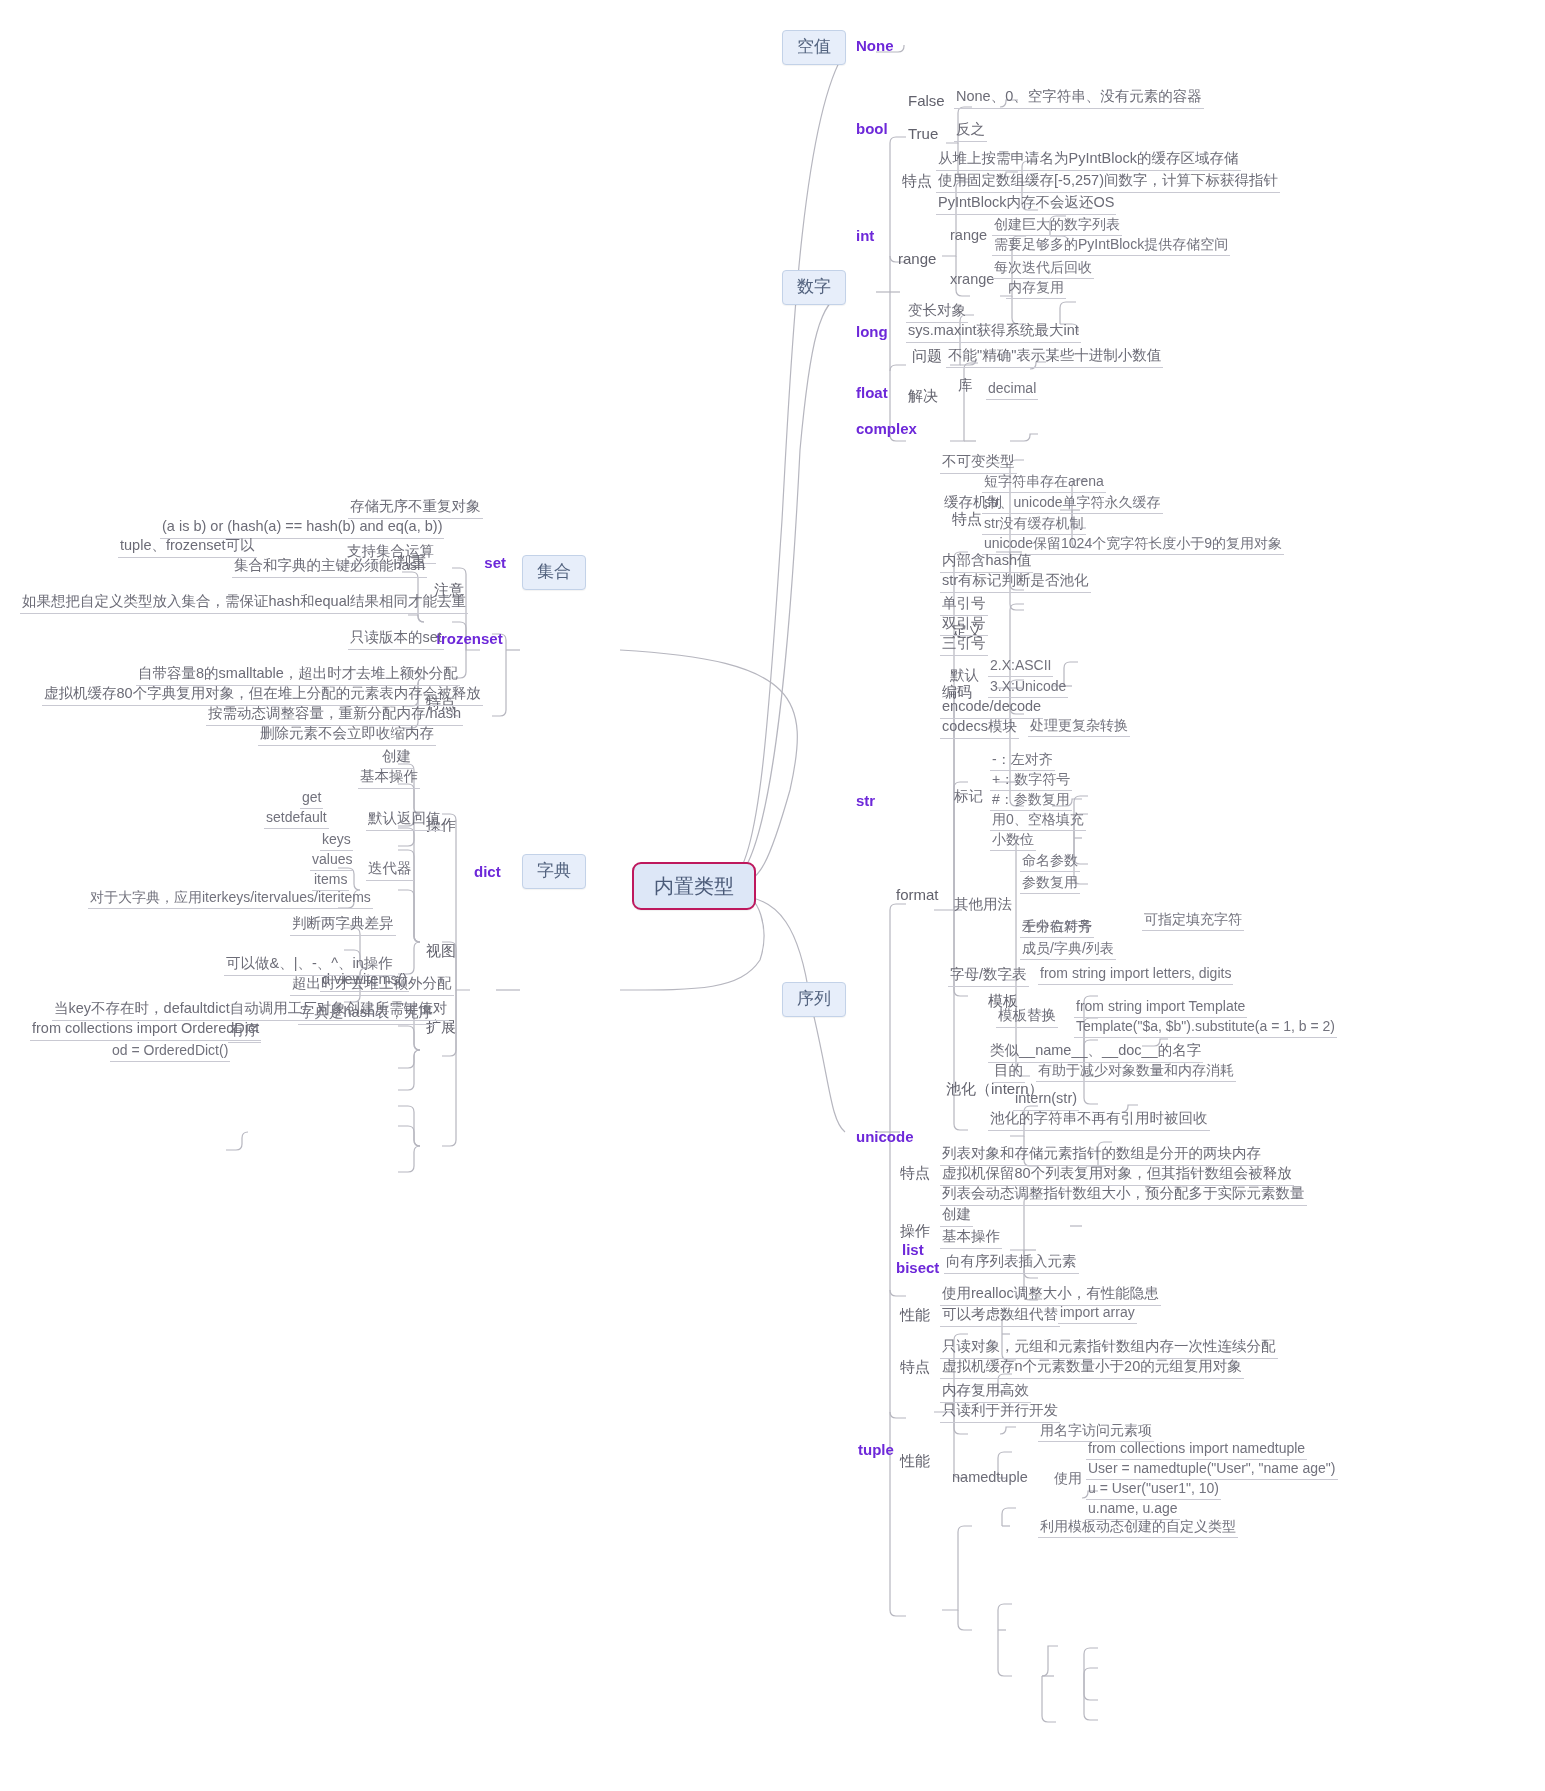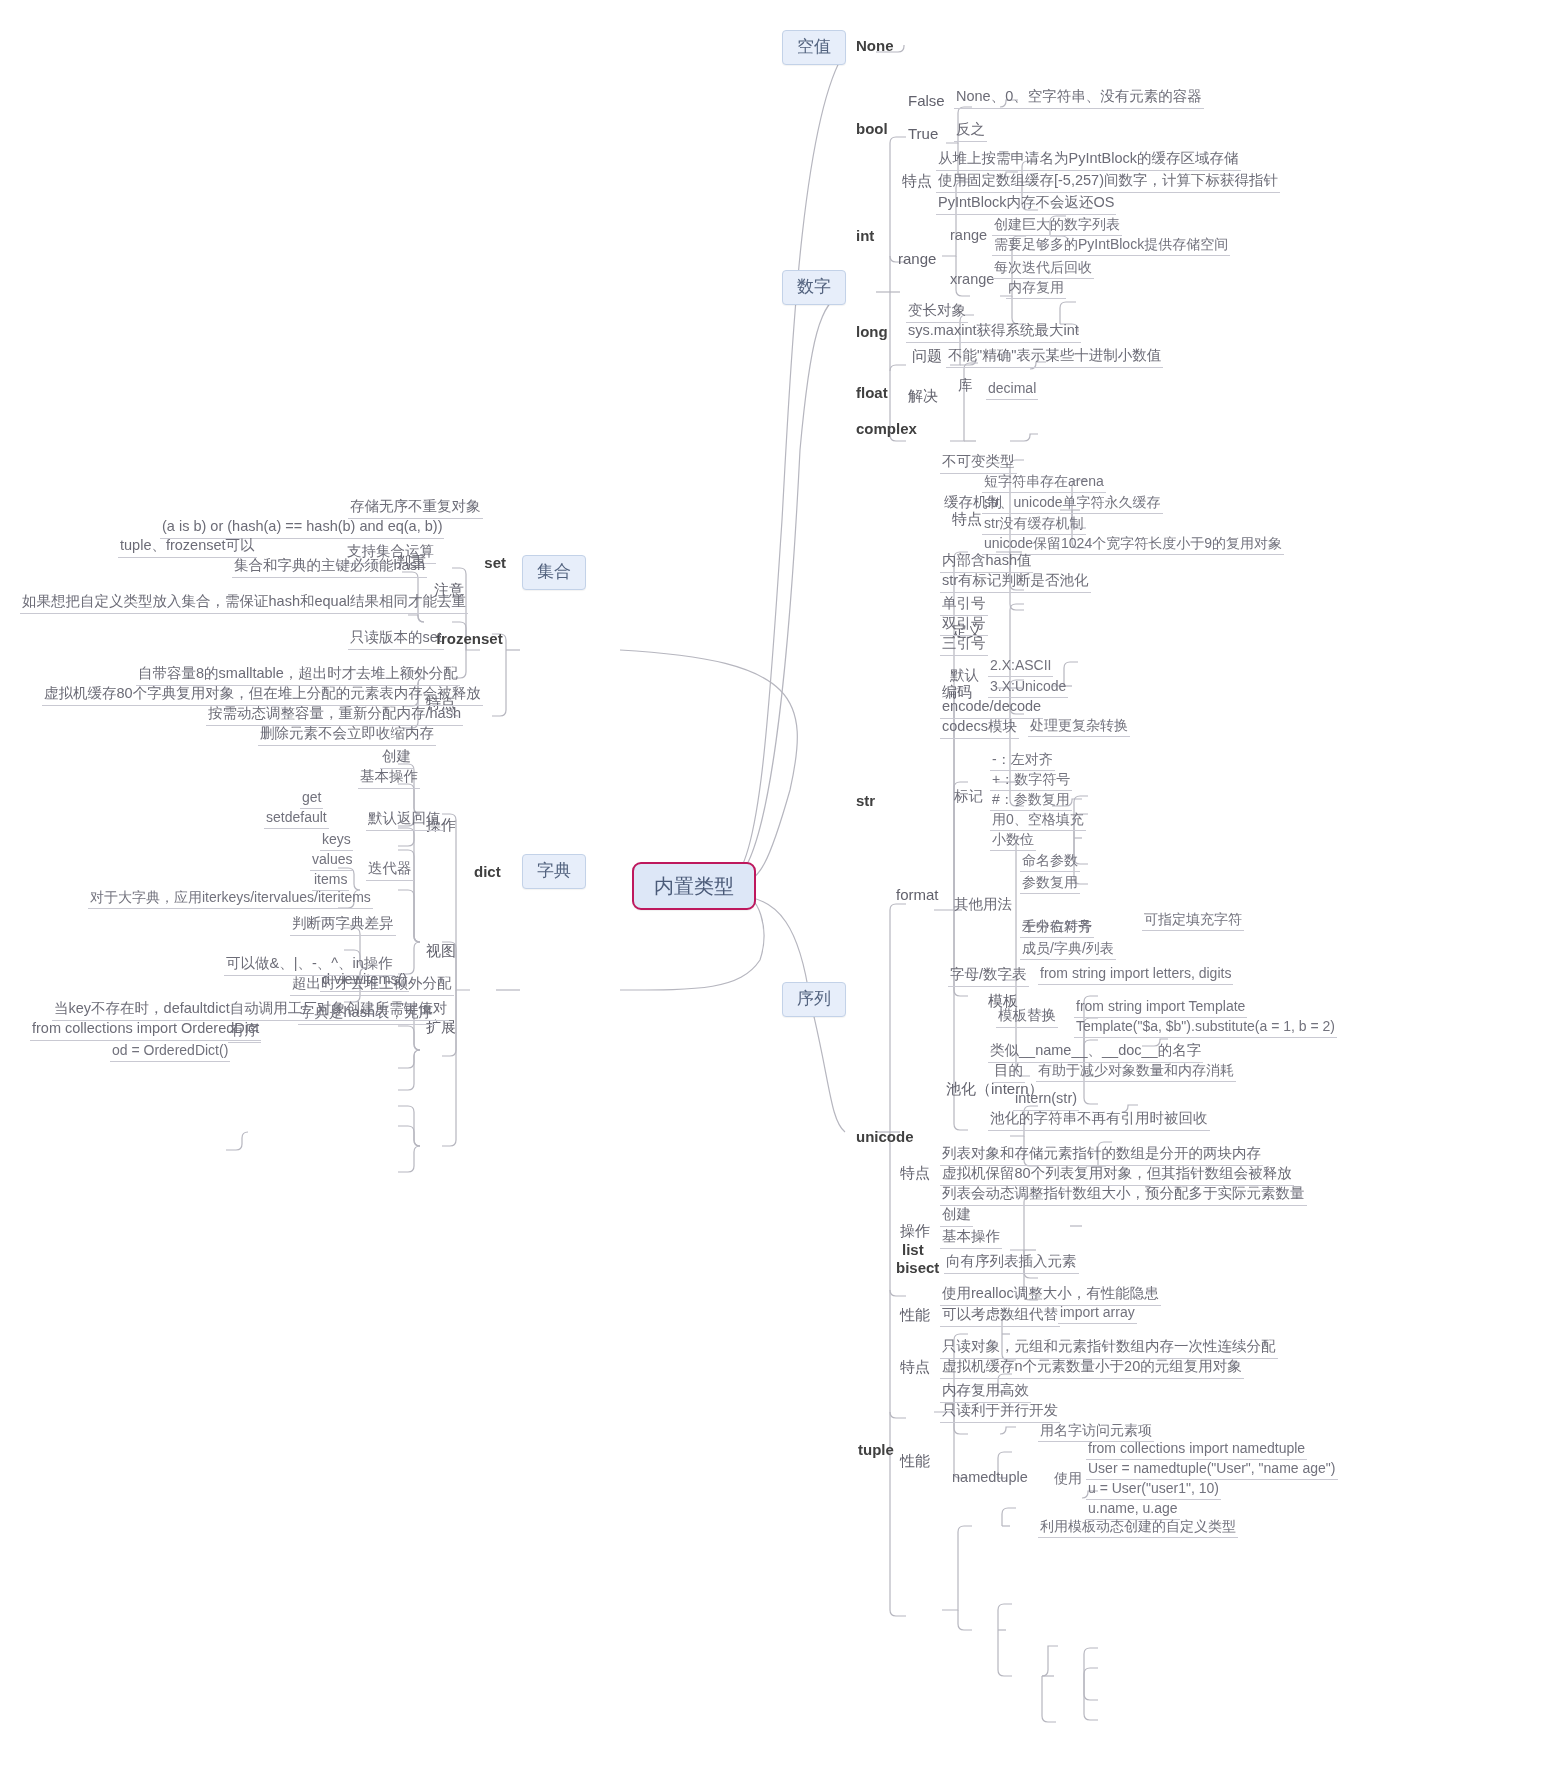--- a/index.html
+++ b/index.html
@@ -20,21 +20,21 @@
     box-shadow:0 1px 1px rgba(0,0,0,.06);
   }
   
   .lvl1{
     background:#e7eefa;border:1px solid #c3d2e8;border-radius:4px;
     color:#52627e;font-size:17px;padding:7px 14px;
     box-shadow:0 1px 1px rgba(0,0,0,.05);
   }
   
   .lvl2{
-    font-weight:bold;font-size:15px;color:#404040;padding:2px 2px 3px 2px;
+    font-weight:bold;font-size:15px;color:#6d28d9;padding:2px 2px 3px 2px;
   }
   
   .lvl3{
     font-size:15px;color:#61616c;padding:1px 2px 3px 2px;
   }
   
   .lvl4{
     font-size:14.5px;color:#6c6c77;padding:1px 2px 3px 2px;
   }
   .lvl5{

